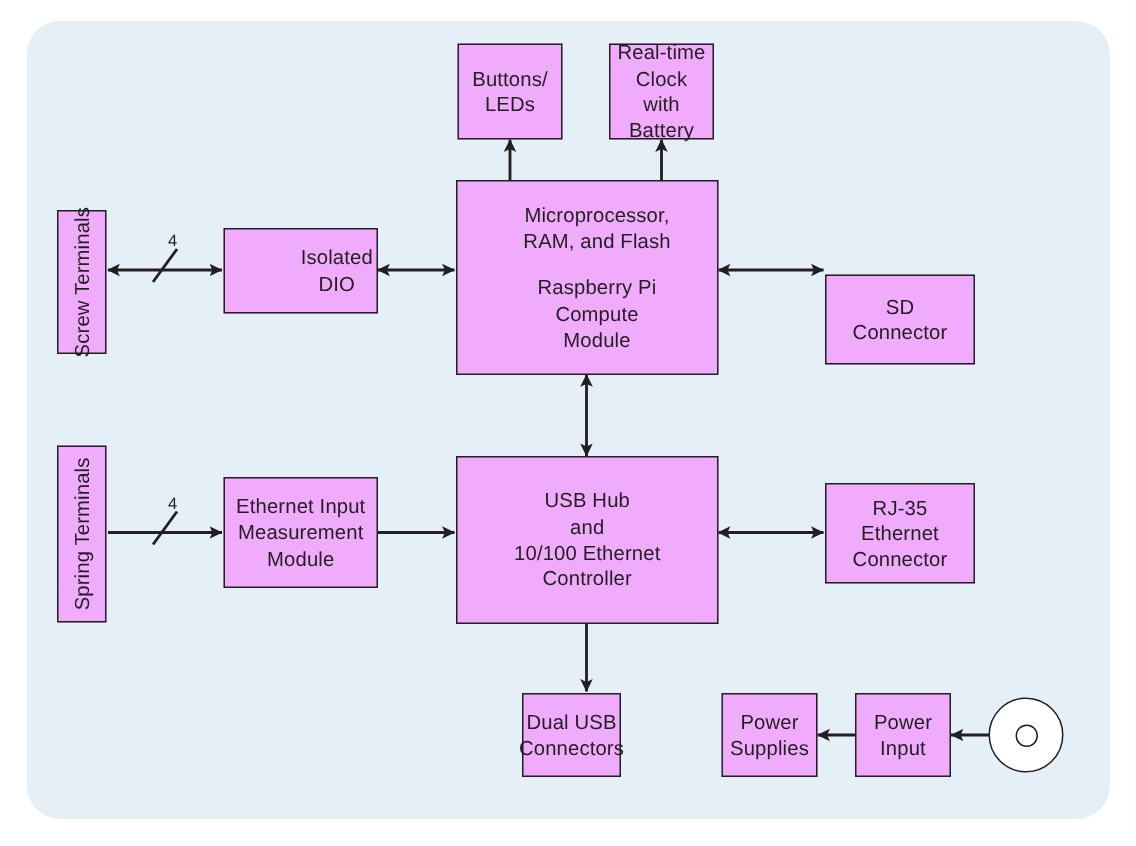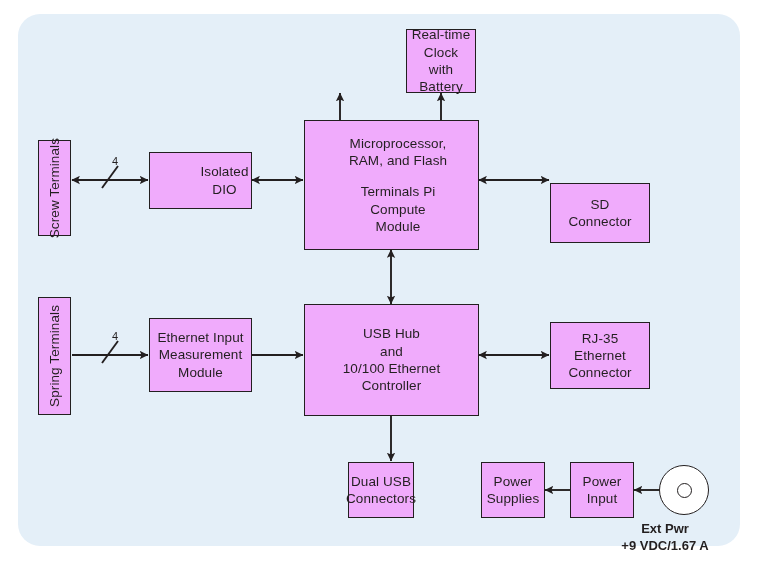--- a/index.html
+++ b/index.html
@@ -143,20 +143,24 @@
       <line x1="660" y1="490" x2="634" y2="490" marker-end="url(#arrEnd)"></line>
 
       <line x1="102" y1="188" x2="118" y2="166"></line>
       <line x1="102" y1="363" x2="118" y2="341"></line>
     </g>
   </svg>
 
   <div class="bus-label" style="left:112px; top:156px;">4</div>
   <div class="bus-label" style="left:112px; top:331px;">4</div>
 
+  <div class="node" style="left:305px; top:29px; width:70px; height:64px;">
+    <span class="txt">Buttons/
+LEDs</span>
+  </div>
 
   <div class="node" style="left:406px; top:29px; width:70px; height:64px;">
     <span class="txt">Real-time
 Clock with
 Battery</span>
   </div>
 
   <div class="node vertical" style="left:38px; top:140px; width:33px; height:96px;">
     <span class="txt">Screw Terminals</span>
   </div>
@@ -172,21 +176,21 @@
 
   <div class="node" style="left:149px; top:318px; width:103px; height:74px;">
     <span class="txt">Ethernet Input
 Measurement
 Module</span>
   </div>
 
   <div class="node two-para" style="left:304px; top:120px; width:175px; height:130px; flex-direction:column;padding-left:13px;">
     <span class="txt">Microprocessor,
 RAM, and Flash</span>
-    <span class="txt2">Terminals Pi
+    <span class="txt2">Raspberry Pi
 Compute
 Module</span>
   </div>
 
   <div class="node" style="left:304px; top:304px; width:175px; height:112px;">
     <span class="txt">USB Hub
 and
 10/100 Ethernet
 Controller</span>
   </div>
@@ -214,16 +218,14 @@
 
   <div class="node" style="left:570px; top:462px; width:64px; height:56px;">
     <span class="txt">Power
 Input</span>
   </div>
 
   <div class="jack" style="left:659px; top:465px; width:50px; height:50px;">
     <span class="hole"></span>
   </div>
 
-  <div class="caption" style="left:590px; top:521px; width:150px;">Ext Pwr
-+9 VDC/1.67 A</div>
 
 </div>
 
 </body></html>

